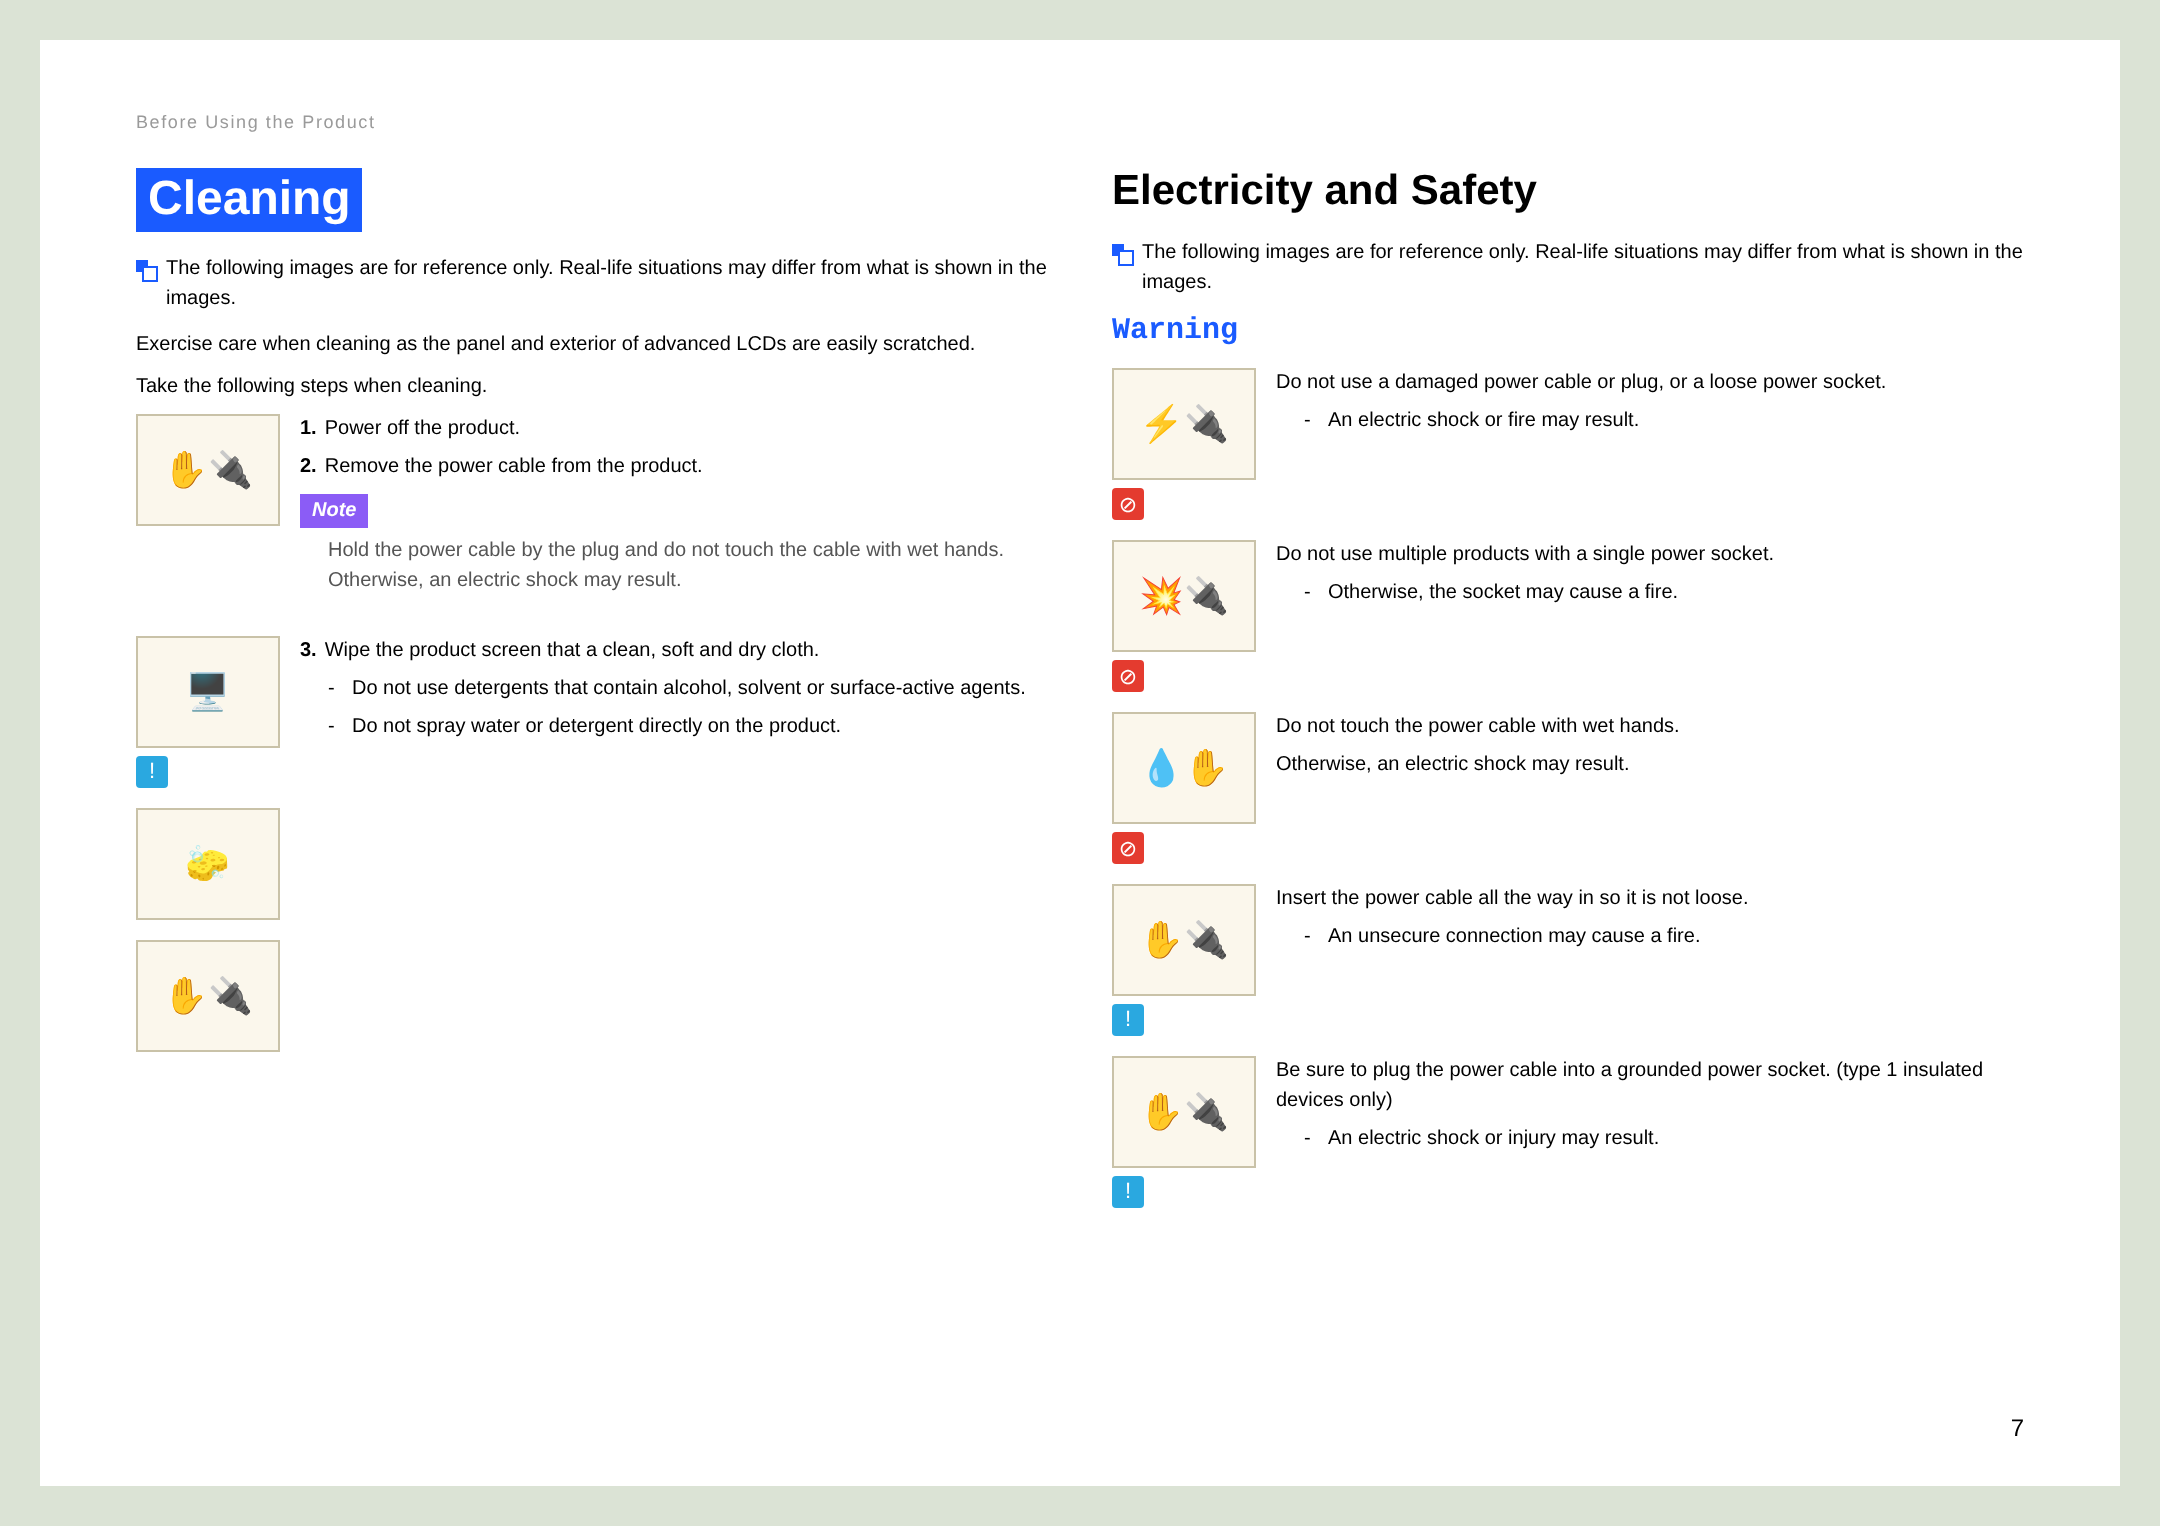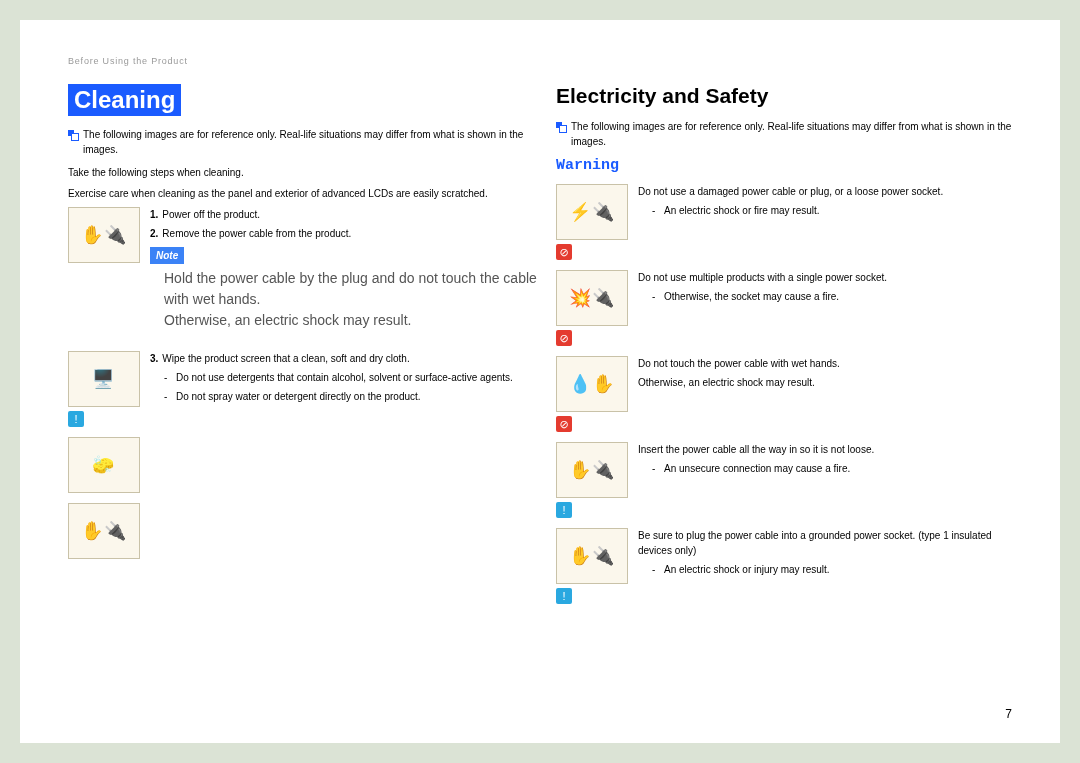--- a/index.html
+++ b/index.html
@@ -100,26 +100,26 @@
   .badge.blue { background:#2aa8e0; }
   .text-col { flex:1; font-size:10px; line-height:1.5; }
   .text-col p { margin-bottom: 4px; }
   .num { font-weight:bold; margin-right:4px; }
   .sub {
     display:flex; gap:6px; margin-left:14px; margin-bottom:4px;
   }
   .sub .dash { flex:0 0 6px; }
   .note-row { margin: 6px 0 4px 0; }
   .note-badge {
-    display:inline-block; background:#3b82f6; color:#fff;
+    display:inline-block; background:#8b5cf6; color:#fff;
     font-size:10px; font-weight:bold; padding:1px 6px;
     font-style: italic;
   }
   .note-text {
-    font-size: 14px; color:#555; line-height:1.5;
+    font-size: 10px; color:#555; line-height:1.5;
     margin: 4px 0 10px 14px;
   }
   .pagenum {
     position:absolute; bottom:22px; right:48px;
     font-size:12px;
   }
 </style>
 </head>
 <body>
 
@@ -129,22 +129,22 @@
   <div class="cols">
 
     <div class="col">
       <h1 class="cleaning">Cleaning</h1>
 
       <div class="bullet-row">
         <span class="bullet-glyph"></span>
         <span>The following images are for reference only. Real-life situations may differ from what is shown in the images.</span>
       </div>
 
+      <p class="para">Exercise care when cleaning as the panel and exterior of advanced LCDs are easily scratched.</p>
       <p class="para">Take the following steps when cleaning.</p>
-      <p class="para">Exercise care when cleaning as the panel and exterior of advanced LCDs are easily scratched.</p>
 
       
       <div class="item">
         <div class="thumb-col">
           <div class="thumb">✋🔌</div>
         </div>
         <div class="text-col">
           <p><span class="num">1.</span><span>Power off the product.</span></p>
           <p><span class="num">2.</span><span>Remove the power cable from the product.</span></p>
           <div class="note-row">

